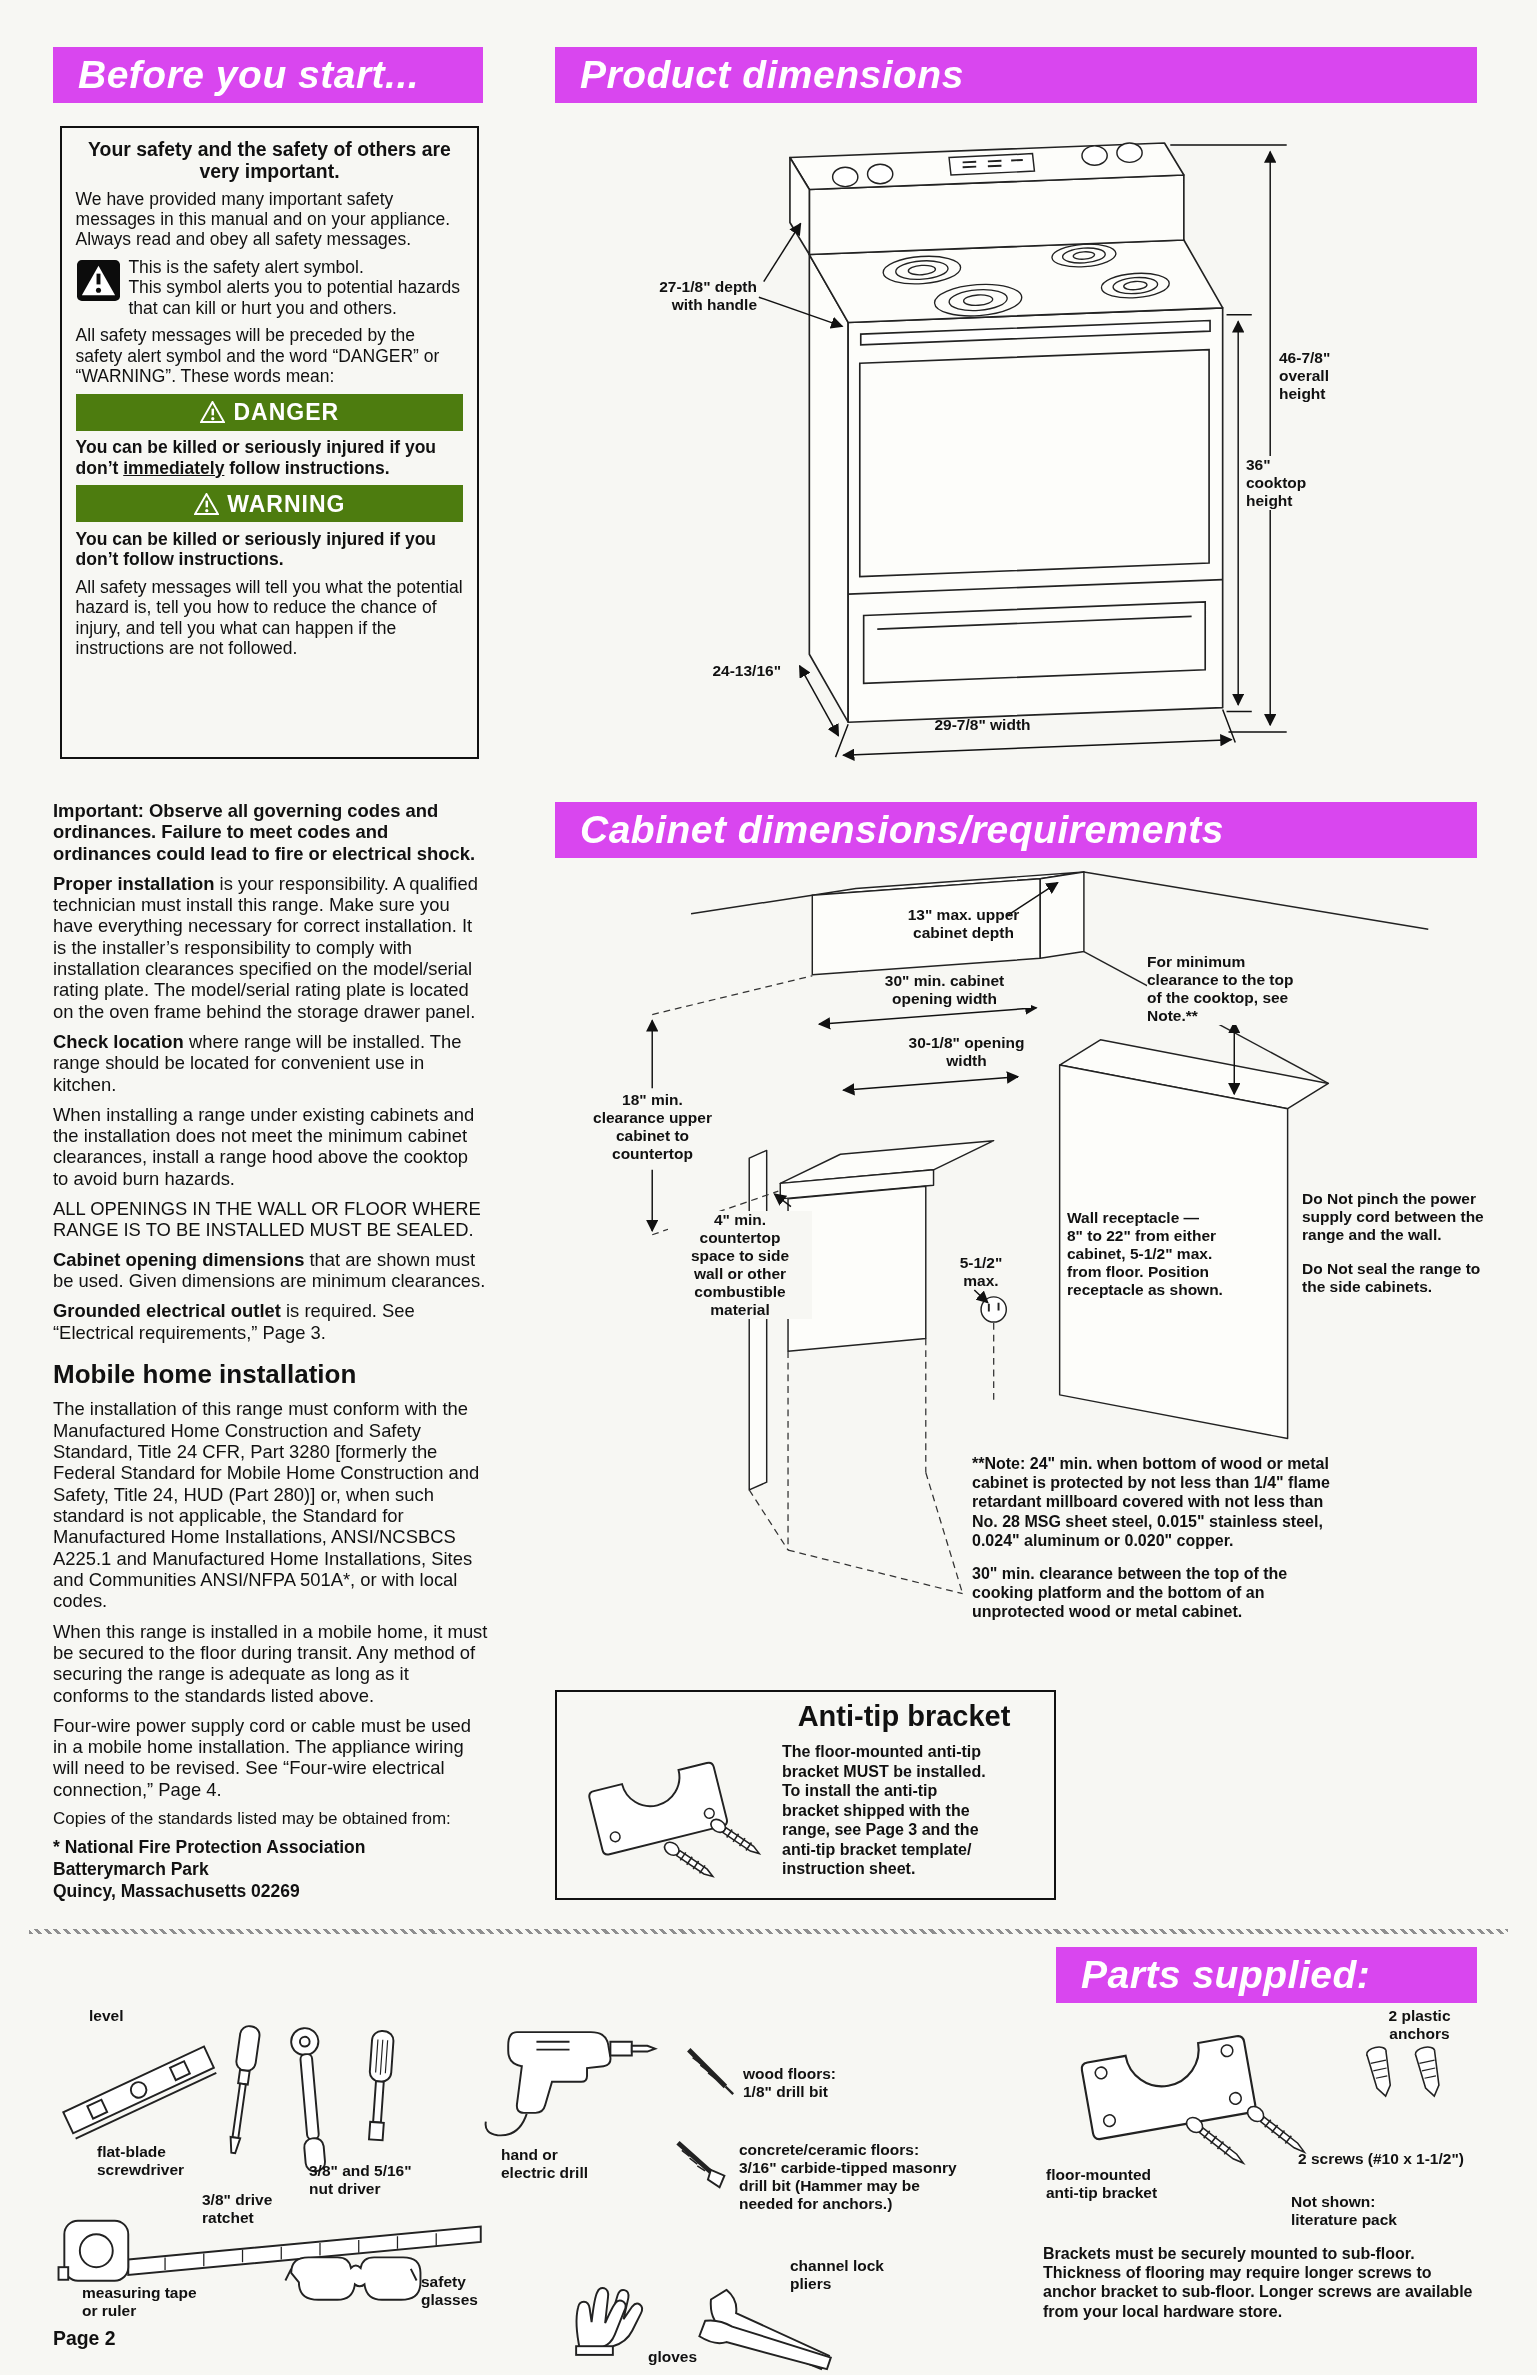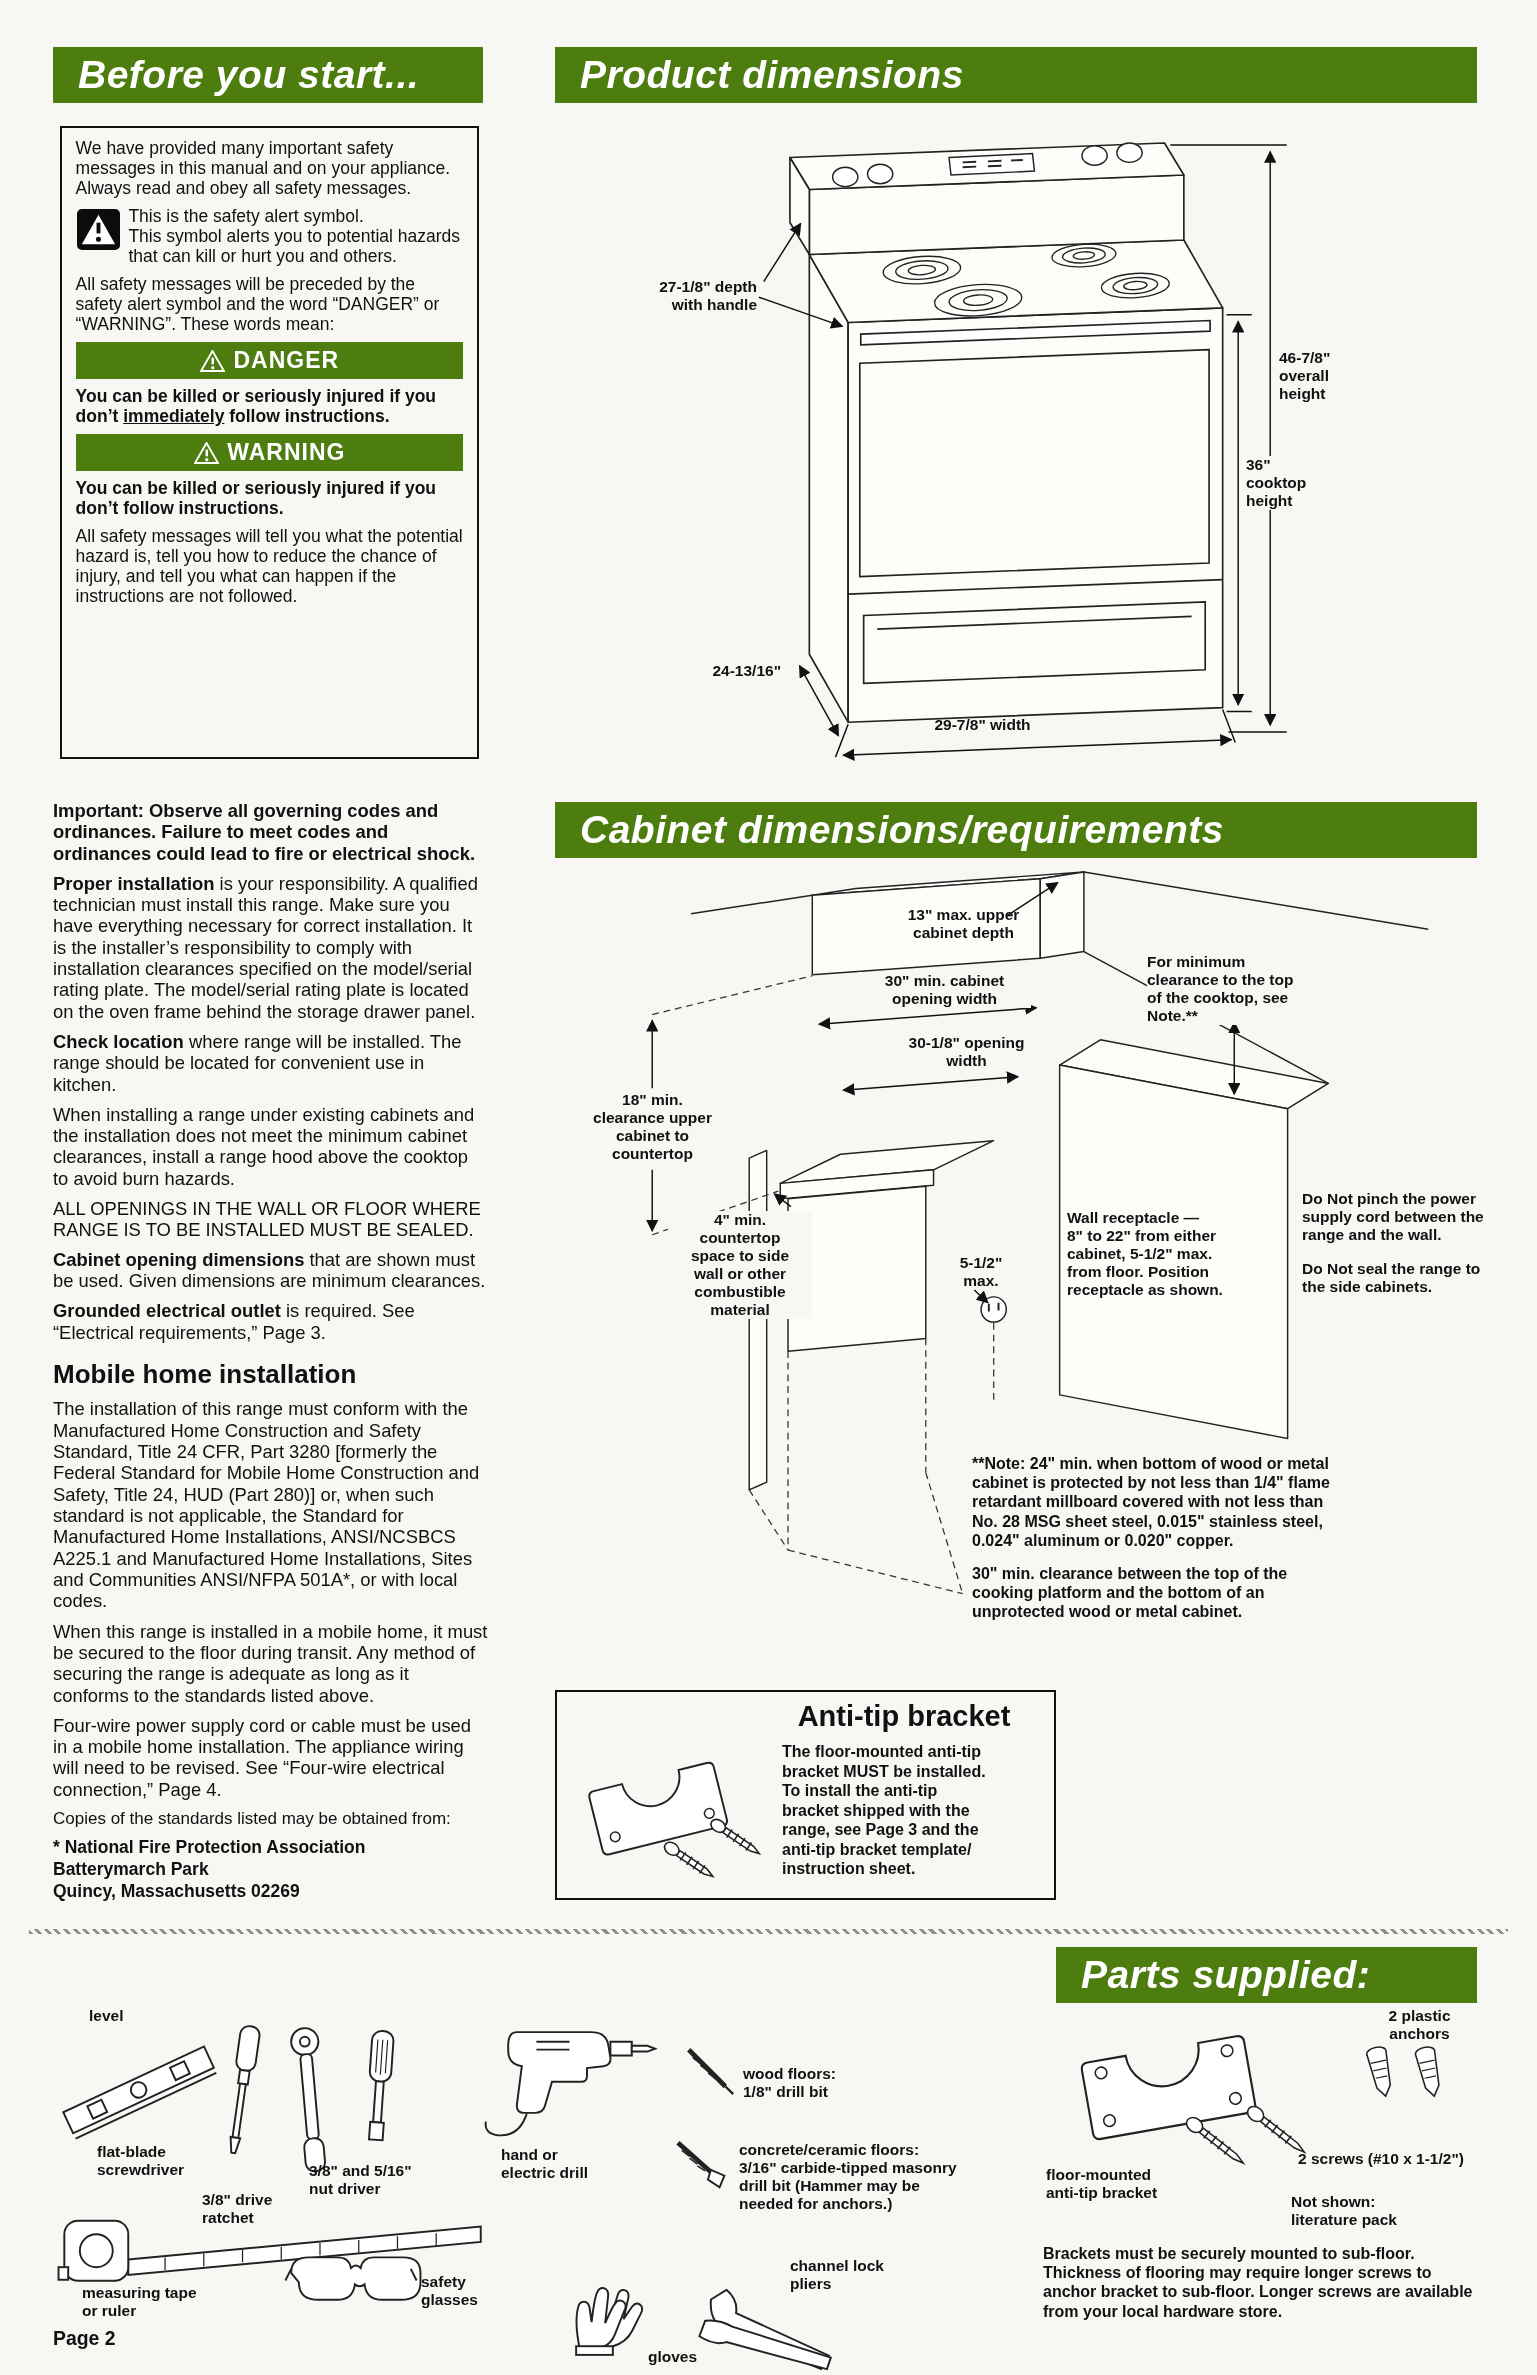--- a/index.html
+++ b/index.html
@@ -1,19 +1,19 @@
 <!DOCTYPE html>
 <html><head>
 <meta charset="utf-8">
 <style>
   * { margin:0; padding:0; box-sizing:border-box; }
   html,body { background:#9a9a9a; }
   #page { position:relative; width:1537px; height:2375px; background:#f7f7f3;
           font-family:"Liberation Sans", sans-serif; color:#111; overflow:hidden; margin:0 auto; }
-  .banner { position:absolute; background:#4d7c0f; color:#fff; font-weight:bold; font-style:italic;
+  .banner { position:absolute; background:#d946ef; color:#fff; font-weight:bold; font-style:italic;
             font-size:39px; line-height:56px; height:56px; padding-left:25px; letter-spacing:0.5px; }
   svg.fig { position:absolute; overflow:visible; }
   .dlabel { position:absolute; font-size:15.5px; font-weight:bold; line-height:1.16; white-space:pre-line; }
   .c { text-align:center; } .r { text-align:right; }
   .bgw { background:#f7f7f3; }
   .note { position:absolute; font-size:16px; font-weight:bold; line-height:1.2; white-space:pre-line; }
   
   #safety-box { position:absolute; left:60px; top:126px; width:419px; height:633px;
                 border:2.9px solid #111; padding:9.7px 13.6px; font-size:17.5px; line-height:1.15; }
   #safety-box .title { font-weight:bold; font-size:19.4px; text-align:center; line-height:1.15; margin-bottom:6.8px; }
@@ -46,20 +46,21 @@
 <body>
 
 <div id="page">
 
   <div class="banner" style="left:53px; top:47px; width:430px;">Before you start...</div>
   <div class="banner" style="left:555px; top:47px; width:922px;">Product dimensions</div>
   <div class="banner" style="left:555px; top:802px; width:922px;">Cabinet dimensions/requirements</div>
   <div class="banner" style="left:1056px; top:1947px; width:421px;">Parts supplied:</div>
 
   <div id="safety-box">
+    <div class="title">Your safety and the safety of others are very important.</div>
     <p>We have provided many important safety messages in this manual and on your appliance. Always read and obey all safety messages.</p>
     <div id="alert-symbol-block">
       <svg class="sicon" width="45" height="43" viewBox="0 0 46 44">
         <rect x="1" y="1" width="44" height="42" rx="5" fill="#0c0c0c"></rect>
         <path d="M23,7 L40,37 L6,37 Z" fill="#fff"></path>
         <rect x="21" y="15" width="4" height="11" fill="#0c0c0c"></rect>
         <circle cx="23" cy="32" r="2.6" fill="#0c0c0c"></circle>
       </svg>
       <span style="display:block">This is the safety alert symbol.</span>
       <span>This symbol alerts you to potential hazards that can kill or hurt you and others.</span>

